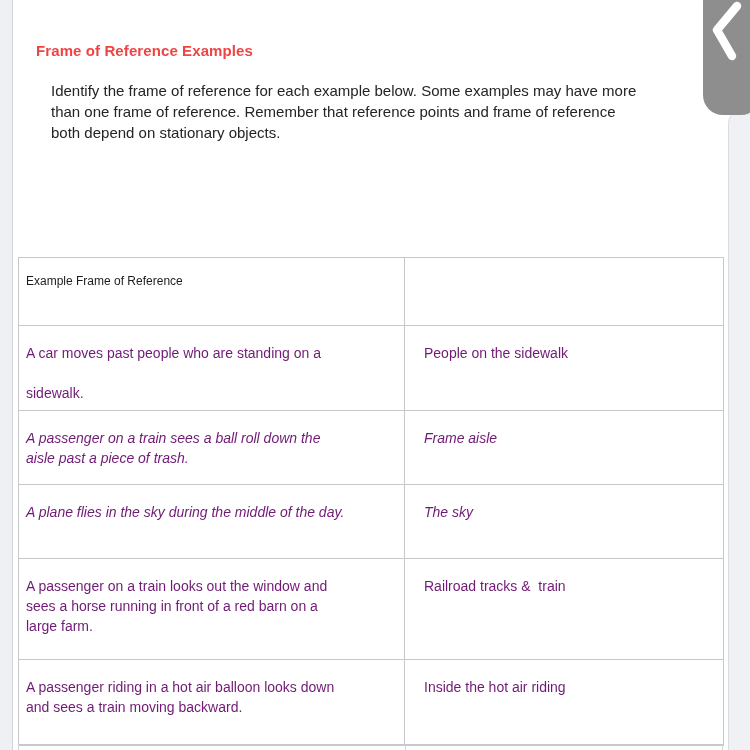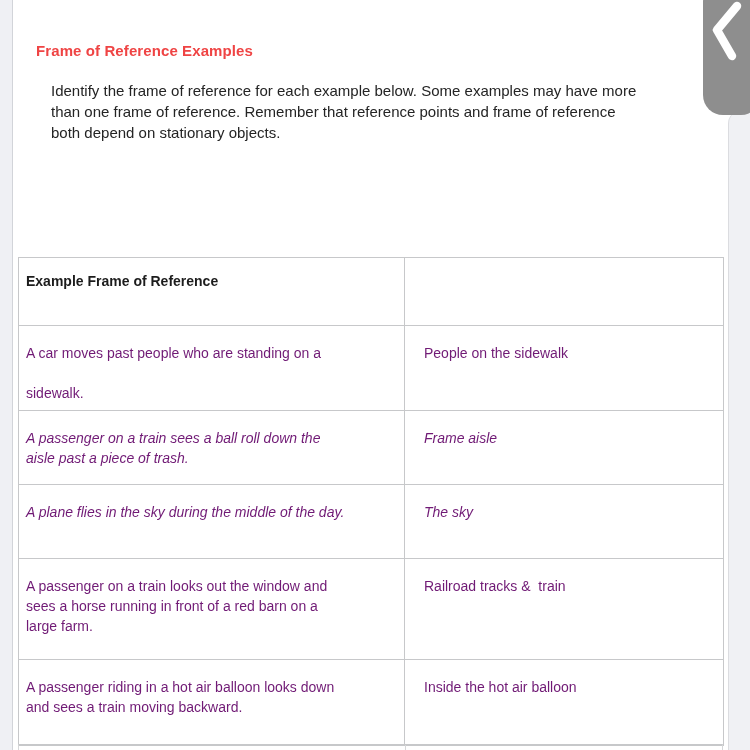--- a/index.html
+++ b/index.html
@@ -47,22 +47,22 @@
     vertical-align: top;
     font-size: 14px;
     line-height: 20px;
     color: #701a75;
     white-space: pre-wrap;
     padding: 17px 6px 6px 7px;
     overflow: hidden;
   }
   .ref-table td.answer-cell { padding-left: 19px; }
   .ref-table tr.header-row td {
-    font-weight: bold;
-    font-size: 14px;
+    font-weight: normal;
+    font-size: 12px;
     color: #1c1c1c;
     padding-top: 13px;
   }
   .ref-table tr.header-row    { height: 68px; }
   .ref-table tr.row-1         { height: 85px; }
   .ref-table tr.row-2         { height: 74px; font-style: italic; }
   .ref-table tr.row-3         { height: 74px; font-style: italic; }
   .ref-table tr.row-4         { height: 101px; }
   .ref-table tr.row-5         { height: 86px; }
   .next-table-partial {
@@ -126,21 +126,21 @@
     </tr>
     <tr class="row-4">
       <td>A passenger on a train looks out the window and
 sees a horse running in front of a red barn on a
 large farm.</td>
       <td class="answer-cell">Railroad tracks &amp;  train</td>
     </tr>
     <tr class="row-5">
       <td>A passenger riding in a hot air balloon looks down
 and sees a train moving backward.</td>
-      <td class="answer-cell">Inside the hot air balloon</td>
+      <td class="answer-cell">Inside the hot air riding</td>
     </tr>
   </tbody>
 </table>
 
 <div class="next-table-partial">
   <div class="divider"></div>
 </div>
 
 <button class="nav-back-button">
   <span>

